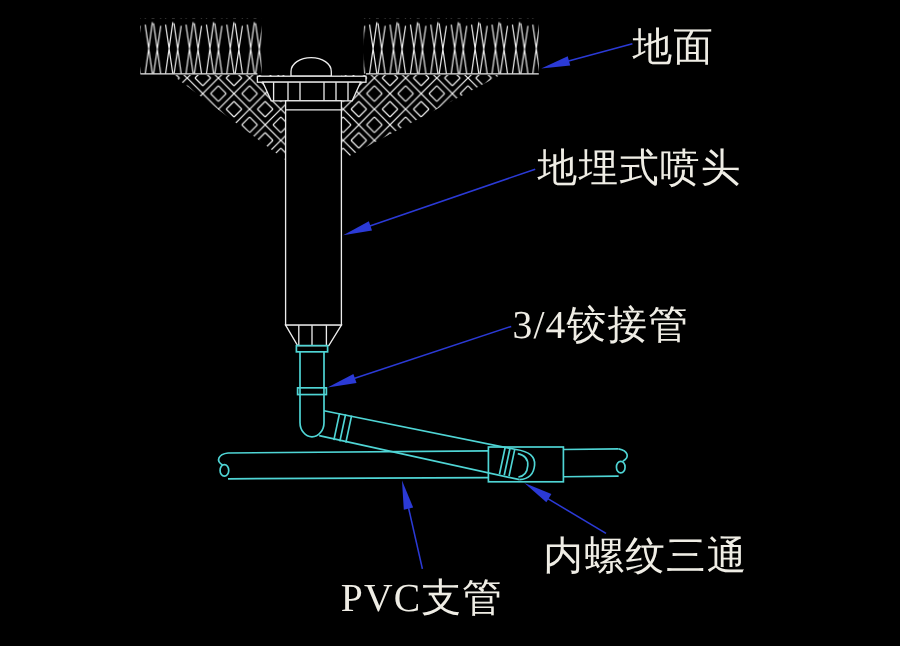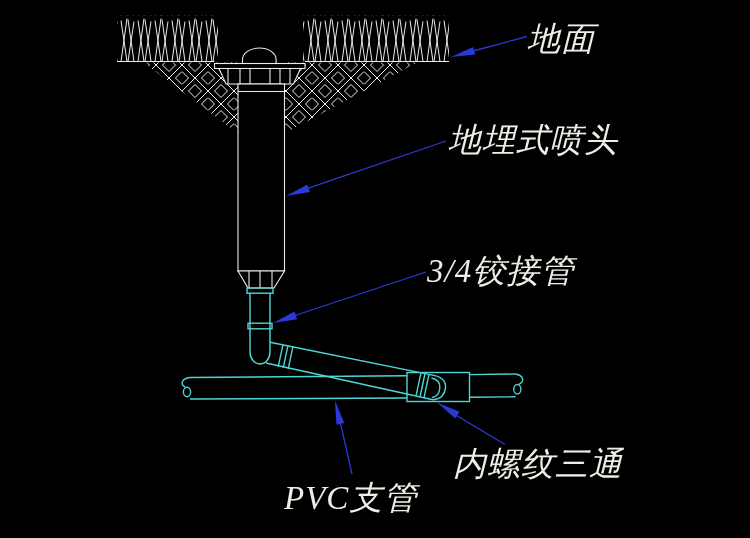--- a/index.html
+++ b/index.html
@@ -1,20 +1,20 @@
 <!DOCTYPE html>
 <html style="--bg: #000000; --line: #ececec; --pipe: #4fd5d5; --leader: #2b3ad6; --text: #efede5;"><head>
 <meta charset="utf-8">
 <style>
   :root{
     --bg:#000000; --line:#ececec; --pipe:#4fd5d5; --leader:#2b3ad6; --text:#efede5;
   }
   html,body{margin:0;padding:0;background:var(--bg);}
   .stage{position:relative;width:730px;height:538px;background:var(--bg);overflow:hidden;
-         font-family:"Liberation Serif","DejaVu Serif",serif;font-style:italic;}
+         font-family:"Liberation Serif","DejaVu Serif",serif;}
   svg{display:block}
   .wl{stroke:var(--line);stroke-width:1.1;fill:none}
   .wf{stroke:var(--line);stroke-width:1.1;fill:#000}
   .pat{stroke:var(--line);stroke-width:1;fill:none}
   .cy{stroke:var(--pipe);stroke-width:1.4;fill:none}
   .ld{stroke:var(--leader);stroke-width:1.3;fill:none}
   .ah{fill:var(--leader);stroke:none}
   .cad-label{fill:var(--text);font-size:33px;letter-spacing:1px;
              font-family:"Liberation Serif","DejaVu Serif",serif;}
 </style>

